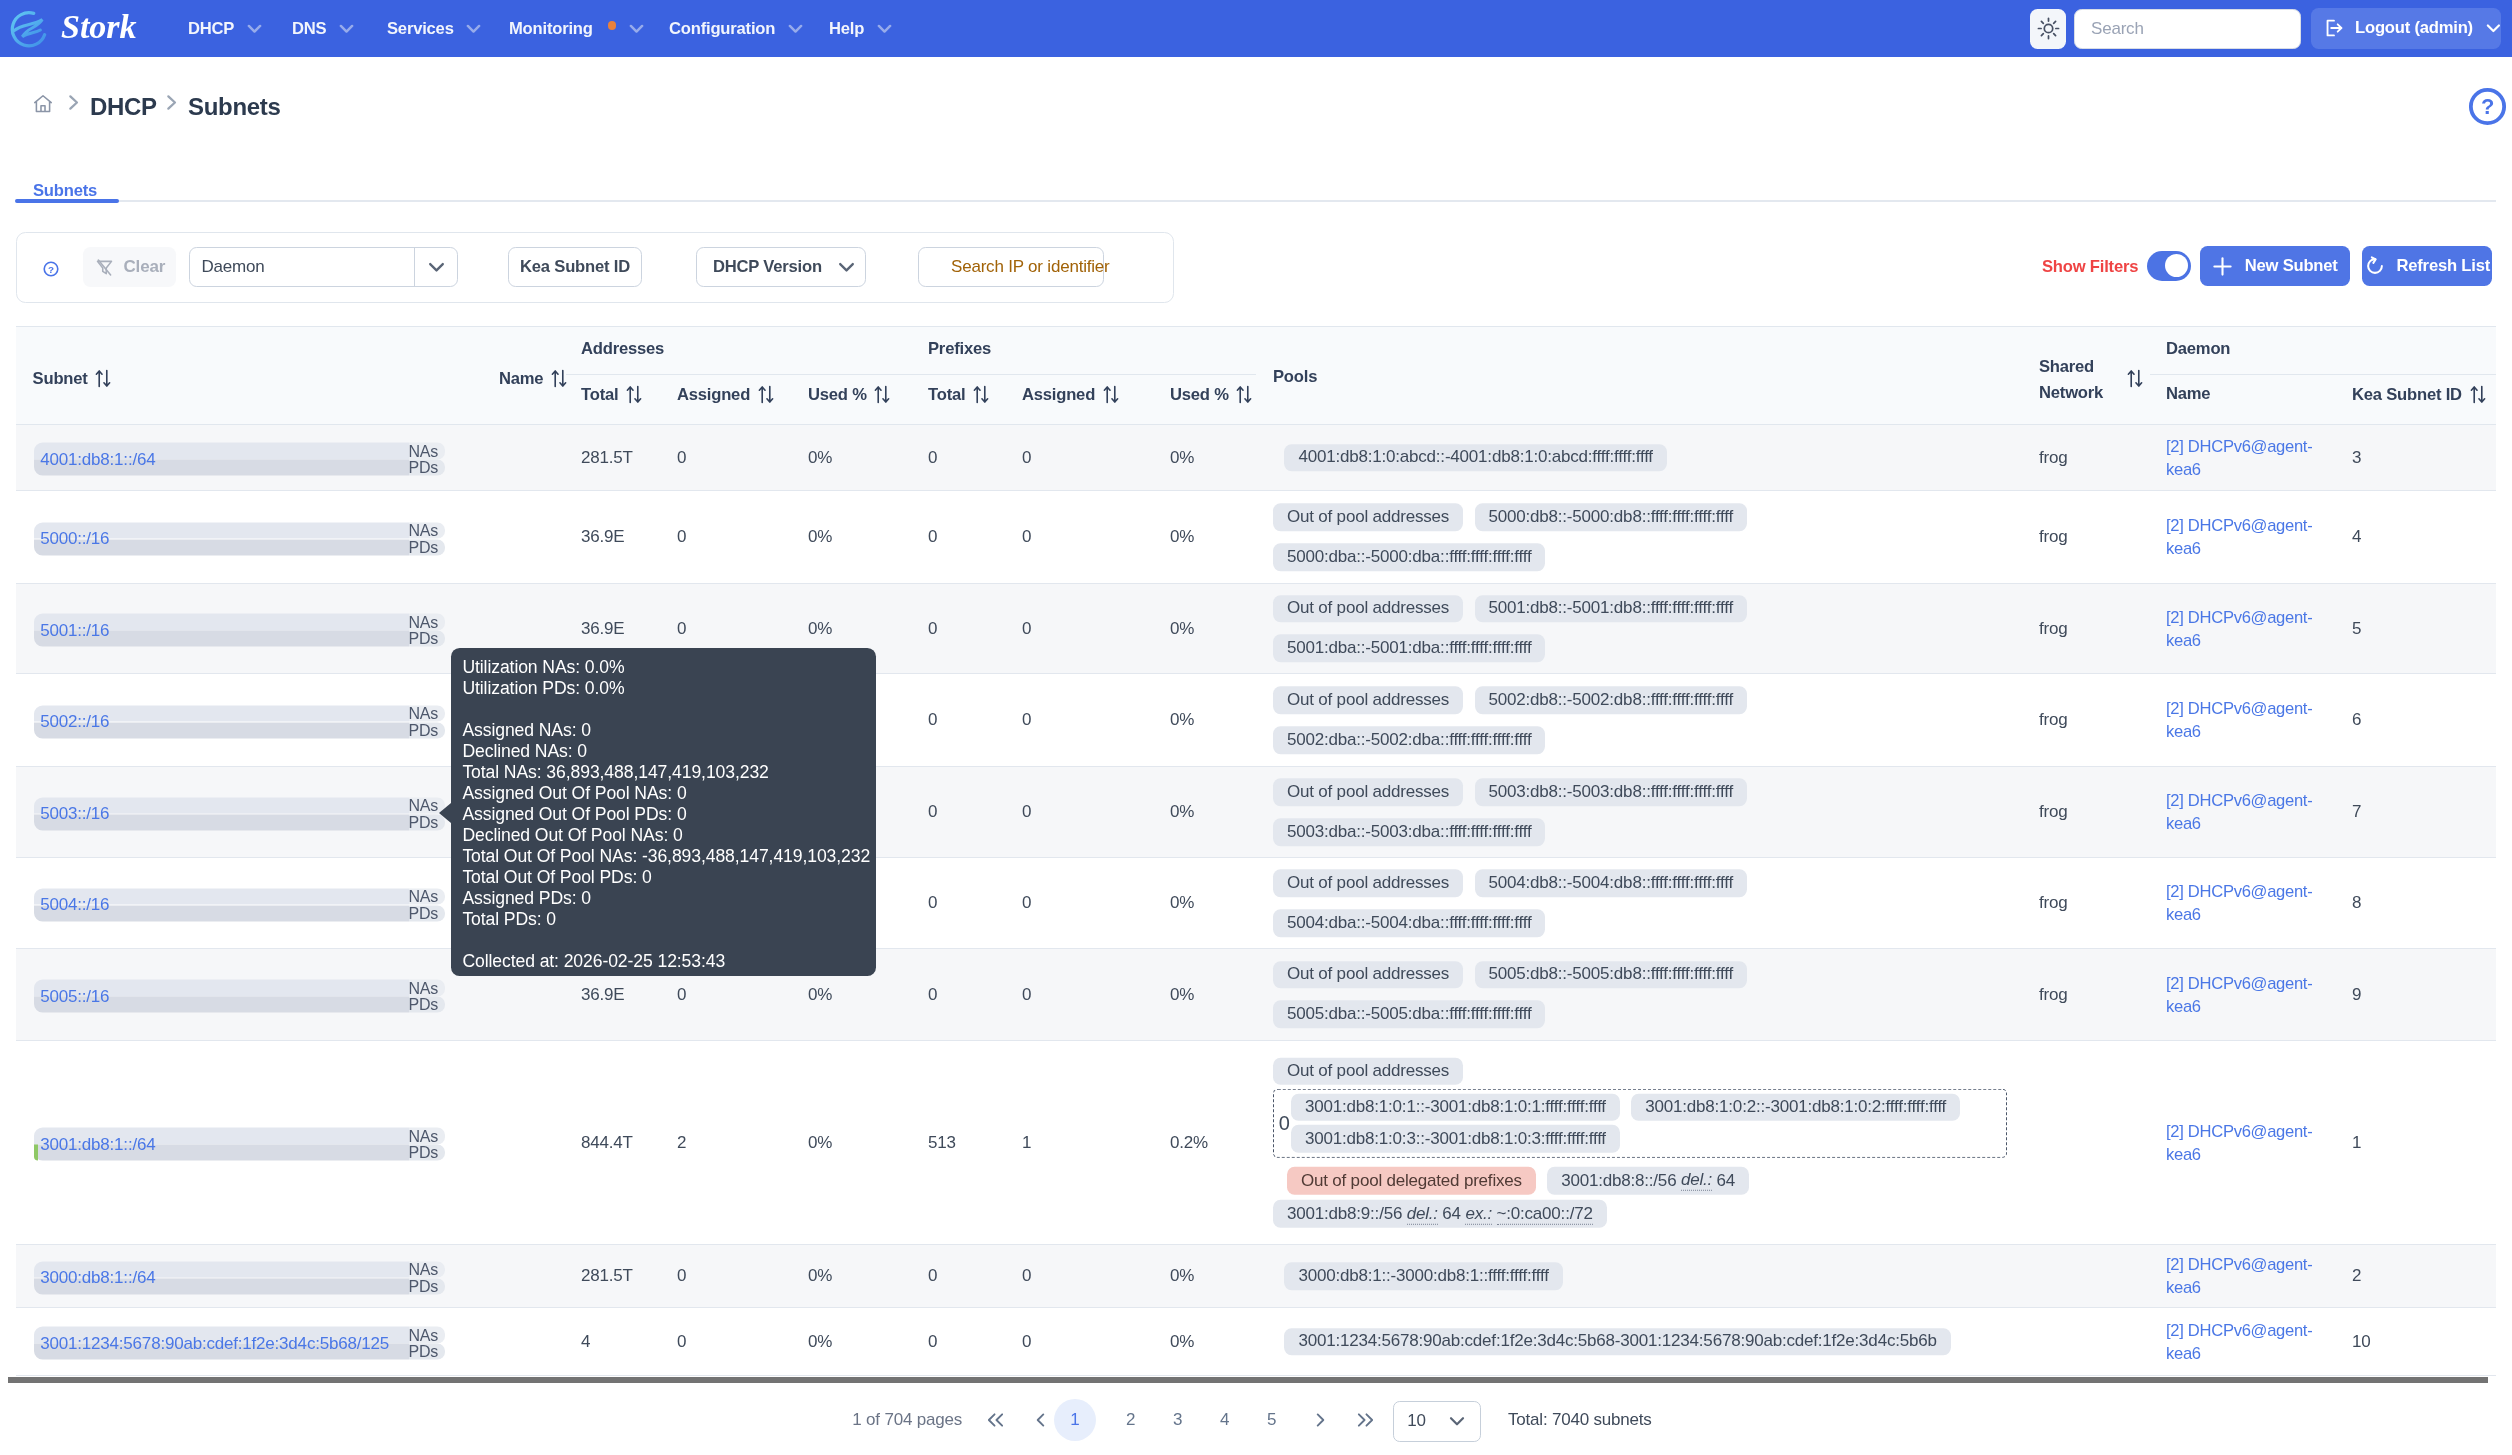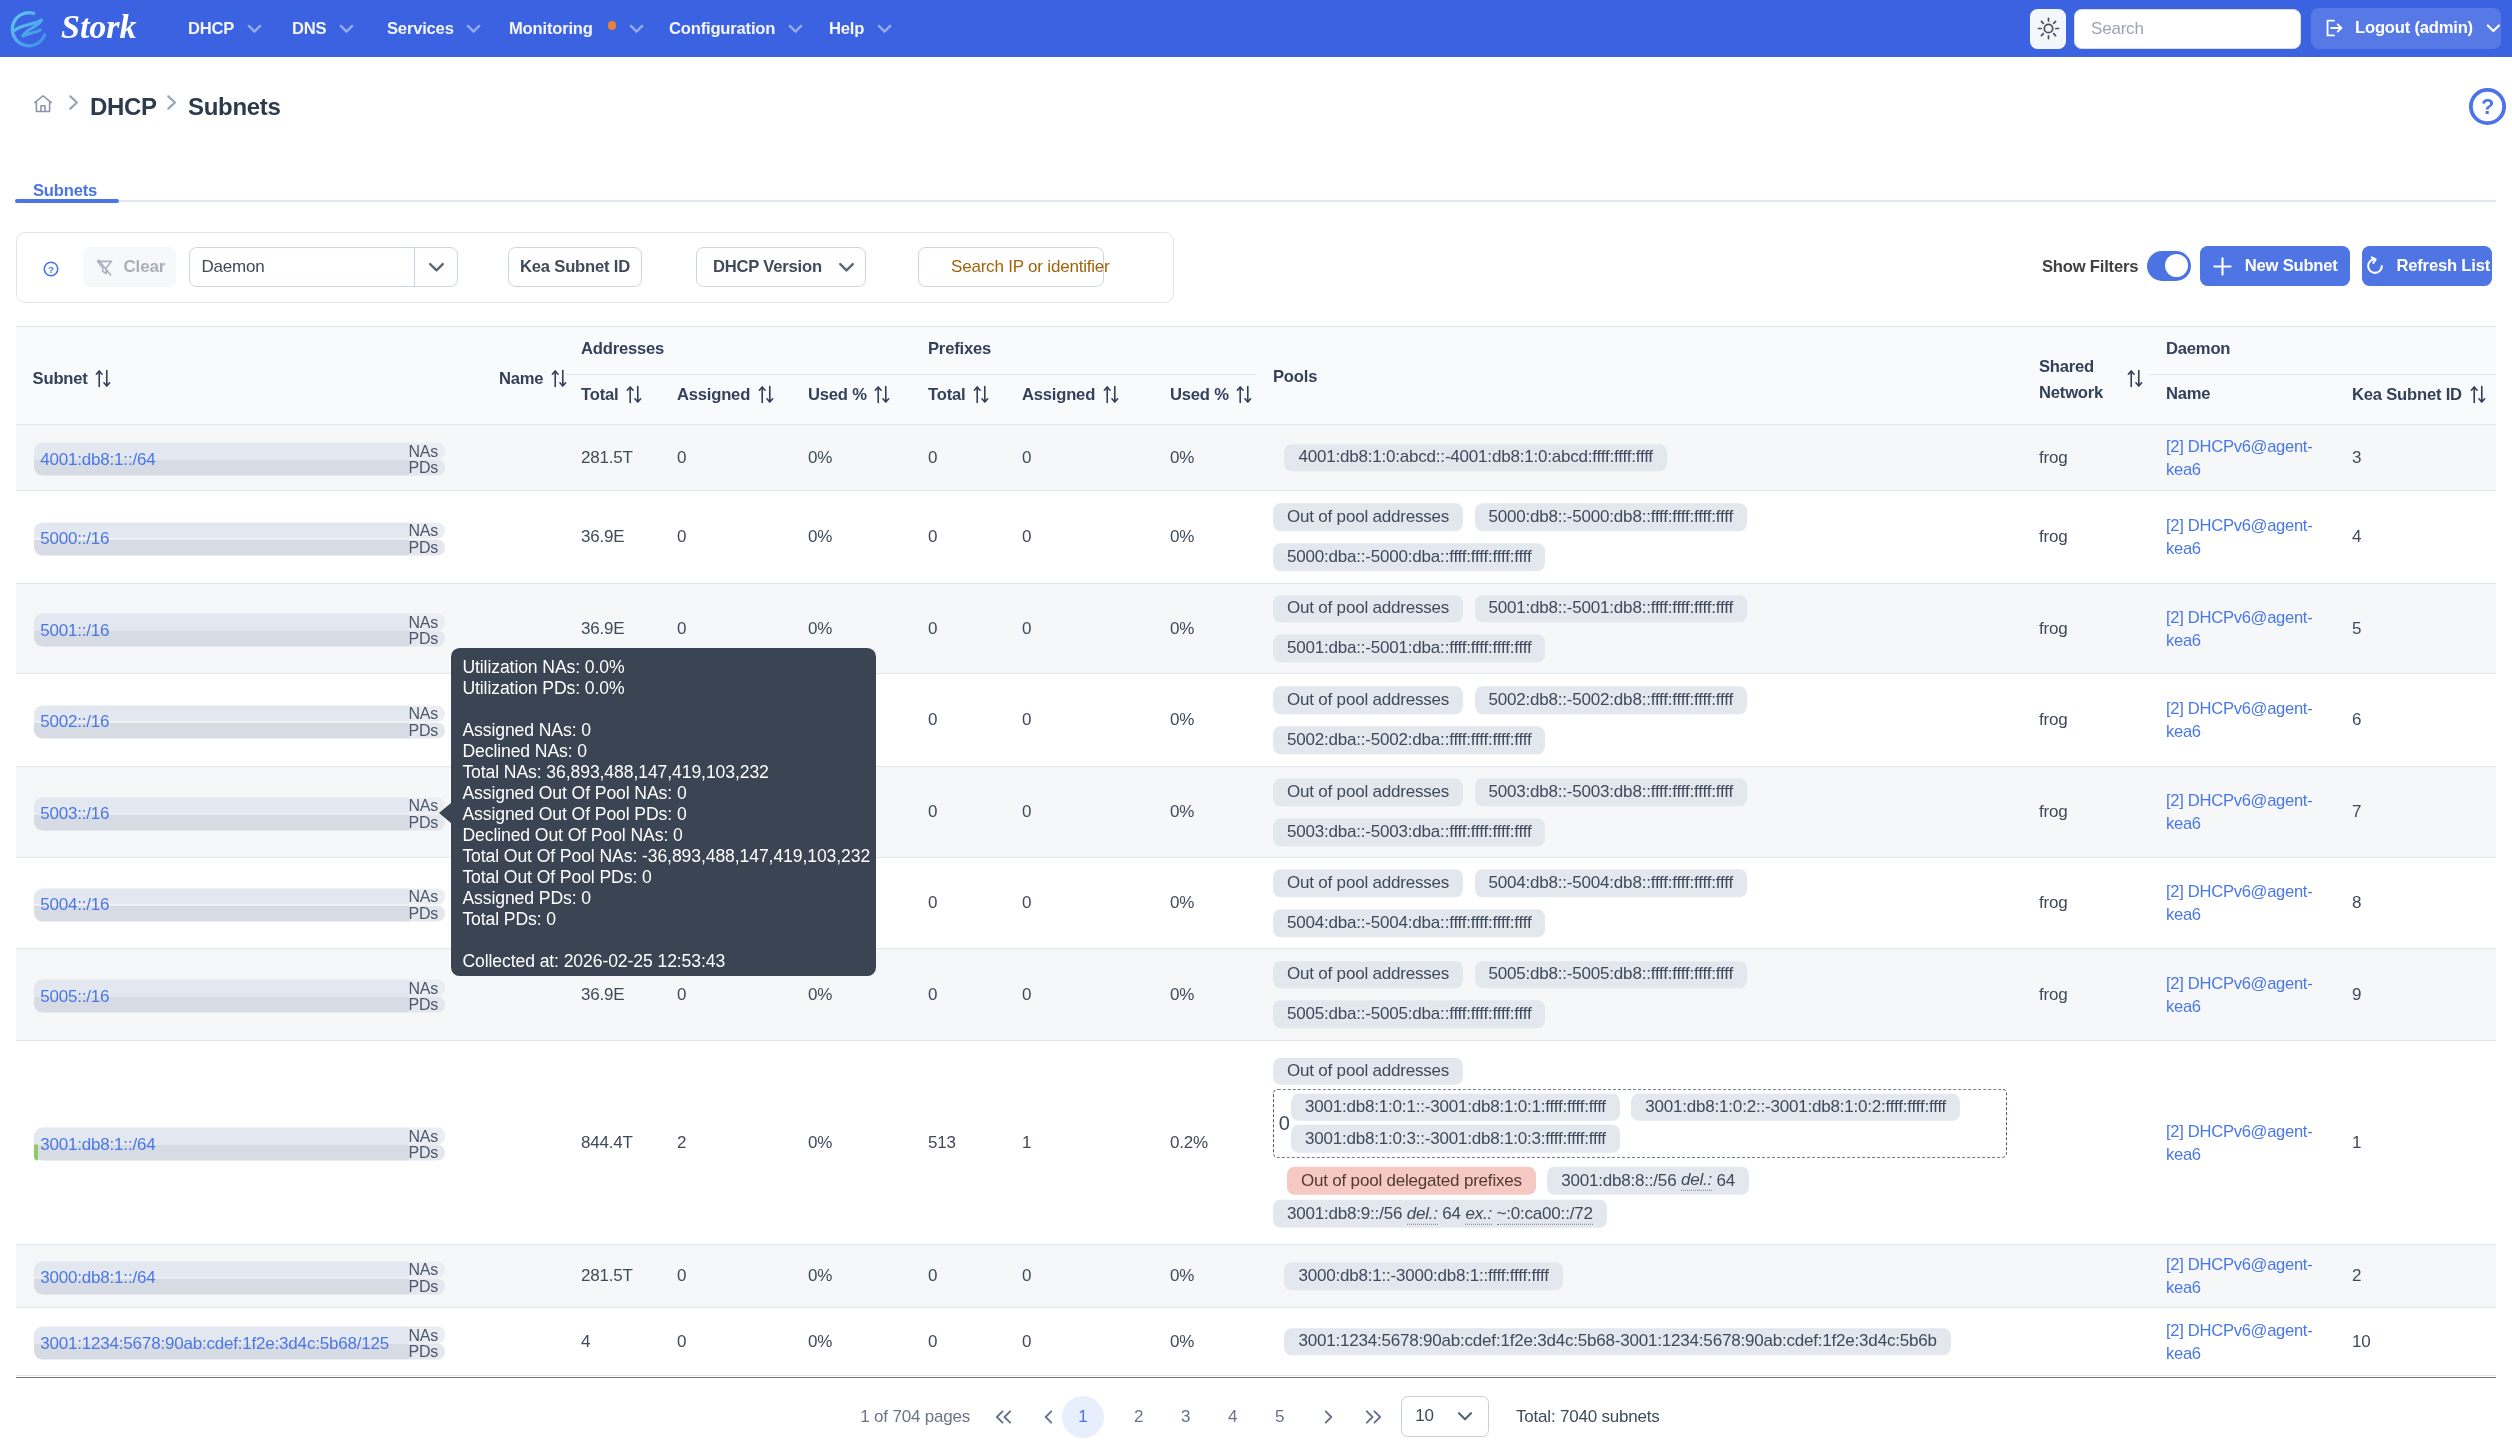--- a/index.html
+++ b/index.html
@@ -34,21 +34,21 @@
   border:1.4px solid #e0e6ed; border-radius:9.5px; background:#fff; }
 .fbtn { position:absolute; top:14.3px; height:40px; border-radius:7.6px; display:flex;
   align-items:center; font-size:17px; white-space:nowrap; }
 #fclear { left:66px; width:93px; background:#f7f8fa; color:#a9afbb; justify-content:center; font-weight:700;}
 #fdaemon { left:172px; width:269px; border:1.4px solid #ccd4df; color:#3f4a5a; }
 #fkea { left:491px; width:134px; border:1.4px solid #ccd4df; color:#3f4a5a; justify-content:center; font-weight:700; font-size:16.6px;}
 #fver { left:679px; width:170px; border:1.4px solid #ccd4df; color:#3f4a5a; font-weight:700; font-size:16.6px;}
 #fsearch { left:901px; width:186px; border:1.4px solid #ccd4df; color:#a16207; }
 
 
-#showfilters { position:absolute; left:2042px; top:257px; font-size:16.6px; font-weight:700; color:#404040; }
+#showfilters { position:absolute; left:2042px; top:257px; font-size:16.6px; font-weight:700; color:#ef4444; }
 #toggle { position:absolute; left:2147px; top:251px; width:44px; height:29.5px; border-radius:15px; background:#4c73e4; }
 #toggle .knob { position:absolute; right:3.3px; top:3.3px; width:23px; height:23px; border-radius:50%; background:#fff; }
 .bluebtn { position:absolute; top:246px; height:40px; border-radius:7.6px; background:#4f75e5;
   color:#fff; font-size:16.6px; font-weight:700; display:flex; align-items:center; justify-content:center; white-space:nowrap;}
 #newsub { left:2200px; width:150px; }
 #refresh { left:2362px; width:130px; }
 
 
 #tbl { position:absolute; left:16px; top:326px; width:2480px; }
 #thead { position:relative; height:99px; background:#f8fafc;
@@ -79,21 +79,21 @@
 .chip.pink { background:#f6c9c3; color:#503a35;margin-left:14px; }
 .pline { display:flex; align-items:center; }
 
 
 #tooltip { position:absolute; left:451px; top:648px; width:425px; height:328px; background:#3a4452;
   border-radius:8.6px; color:#fff; font-size:17.6px; letter-spacing:-0.1px; line-height:21px; padding:8.6px 0 0 11.4px; z-index:10; }
 #tooltip .arrow { position:absolute; left:-12.4px; top:155px; width:0; height:0;
   border-top:10.5px solid transparent; border-bottom:10.5px solid transparent; border-right:12.4px solid #3a4452; }
 
 
-#pager { position:absolute; left:16px; top:1377px; width:2480px; height:79px; border-top:1px solid #737373; }
+#pager { position:absolute; left:8px; top:1377px; width:2480px; height:79px; border-top:6px solid #737373; }
 .pg { position:absolute; top:50%; transform:translateY(-50%); color:#64748b; font-size:17px; }
 </style>
 </head>
 <body>
 
 <div id="topbar">
   <svg class="abs" style="left:9.5px;top:10.5px" width="37" height="37" viewBox="0 0 39 39">
     <defs>
         <linearGradient id="lg1" x1="0" y1="0" x2="1" y2="1">
       <stop offset="0" stop-color="#62c9f2"></stop>

